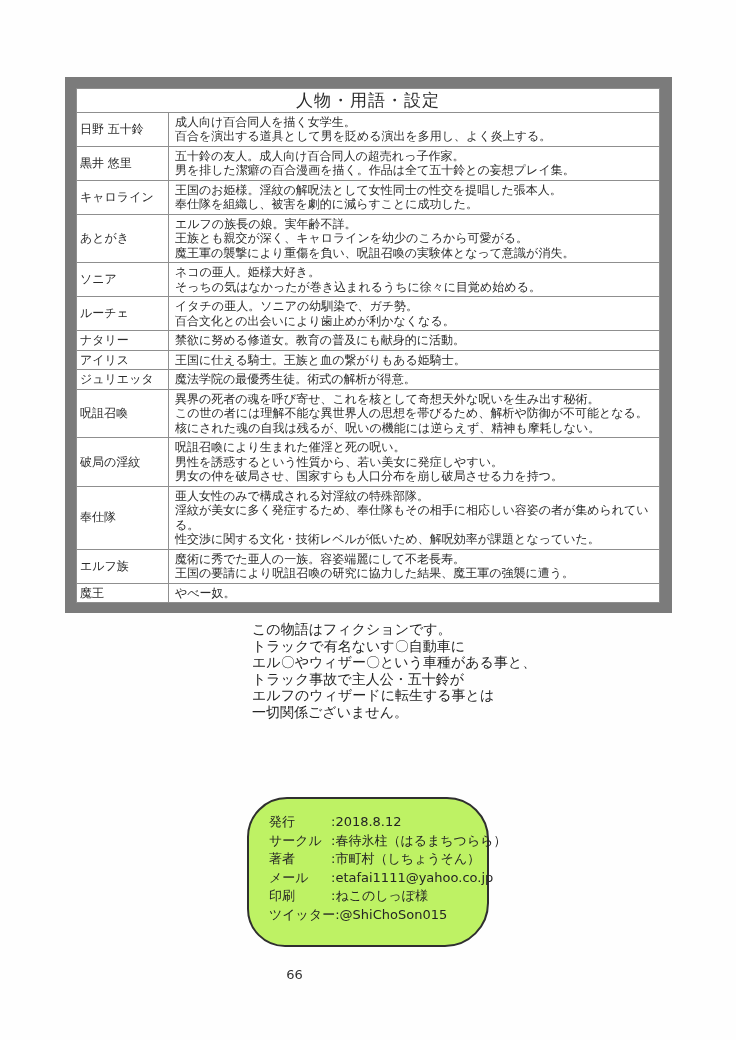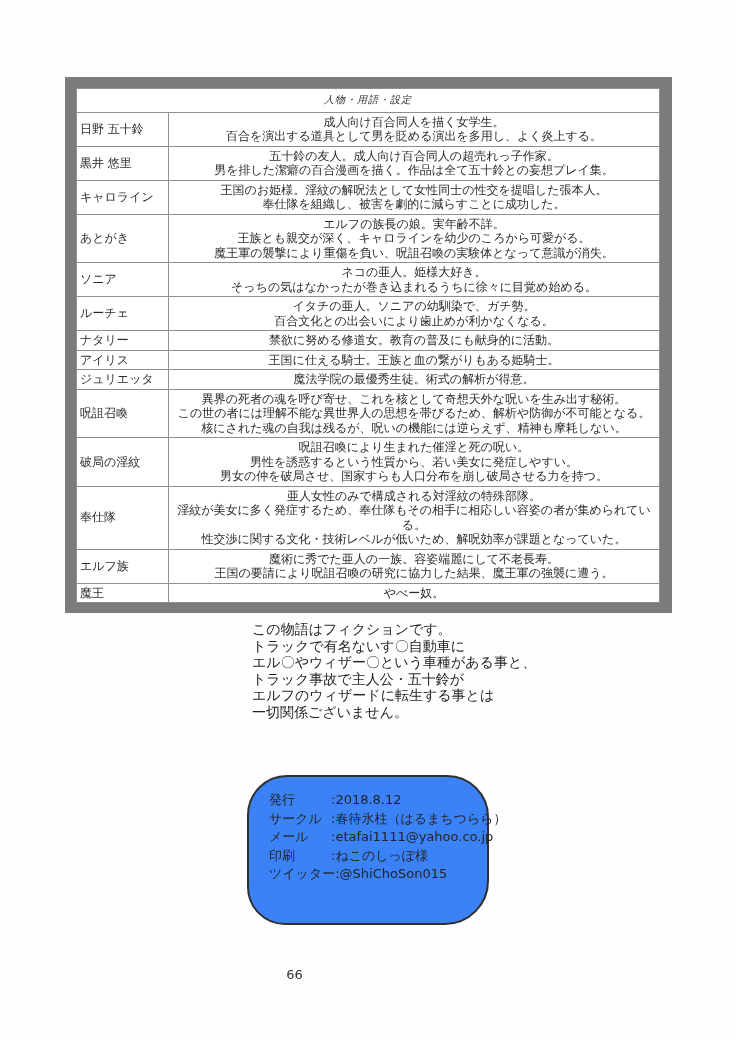--- a/index.html
+++ b/index.html
@@ -31,35 +31,34 @@
     line-height: 14.5px;
     color: #2b2b2b;
   }
   table.glossary th,
   table.glossary td {
     border: 1px solid #8f8f8f;
     vertical-align: middle;
   }
   table.glossary th {
     font-weight: normal;
-    font-size: 10px;
+    font-size: 17px;
     text-align: center;
     padding: 4px 14px;
     letter-spacing: 1px;
-    font-style: italic;
   }
   td.term {
     width: 92px;
     text-align: left;
     padding: 2px 3px;
   }
   td.def {
     padding: 2px 6px;
     white-space: pre-line;
-    text-align: center;
+    text-align: left;
   }
 
   
   .afterword {
     position: absolute;
     left: 252px;
     top: 621px;
     font-size: 14px;
     color: #242424;
   }
@@ -69,29 +68,29 @@
   }
   .aw-body {
     white-space: pre-line;
     line-height: 16.5px;
   }
 
   
   .colophon {
     position: absolute;
     left: 247px;
-    top: 775px;
+    top: 797px;
     width: 242px;
     height: 150px;
     border: 2px solid #2f2f2f;
     border-radius: 40px 42px 44px 38px;
     padding: 14px 8px 0 20px;
     font-size: 13px;
     color: #242424;
-    background: #3b82f6;
+    background: #bef264;
   }
   .col-row {
     display: flex;
     line-height: 18.6px;
     white-space: nowrap;
   }
   .col-label { flex: 0 0 62px; }
   .col-value { flex: 1 1 auto; }
 
   
@@ -204,20 +203,24 @@
   <div class="colophon">
     <div class="col-row">
       <span class="col-label">発行</span>
       <span class="col-value">:2018.8.12</span>
     </div>
     <div class="col-row">
       <span class="col-label">サークル</span>
       <span class="col-value">:春待氷柱（はるまちつらら）</span>
     </div>
     <div class="col-row">
+      <span class="col-label">著者</span>
+      <span class="col-value">:市町村（しちょうそん）</span>
+    </div>
+    <div class="col-row">
       <span class="col-label">メール</span>
       <span class="col-value">:etafai1111@yahoo.co.jp</span>
     </div>
     <div class="col-row">
       <span class="col-label">印刷</span>
       <span class="col-value">:ねこのしっぽ様</span>
     </div>
     <div class="col-row">
       <span class="col-label">ツイッター</span>
       <span class="col-value">:@ShiChoSon015</span>

